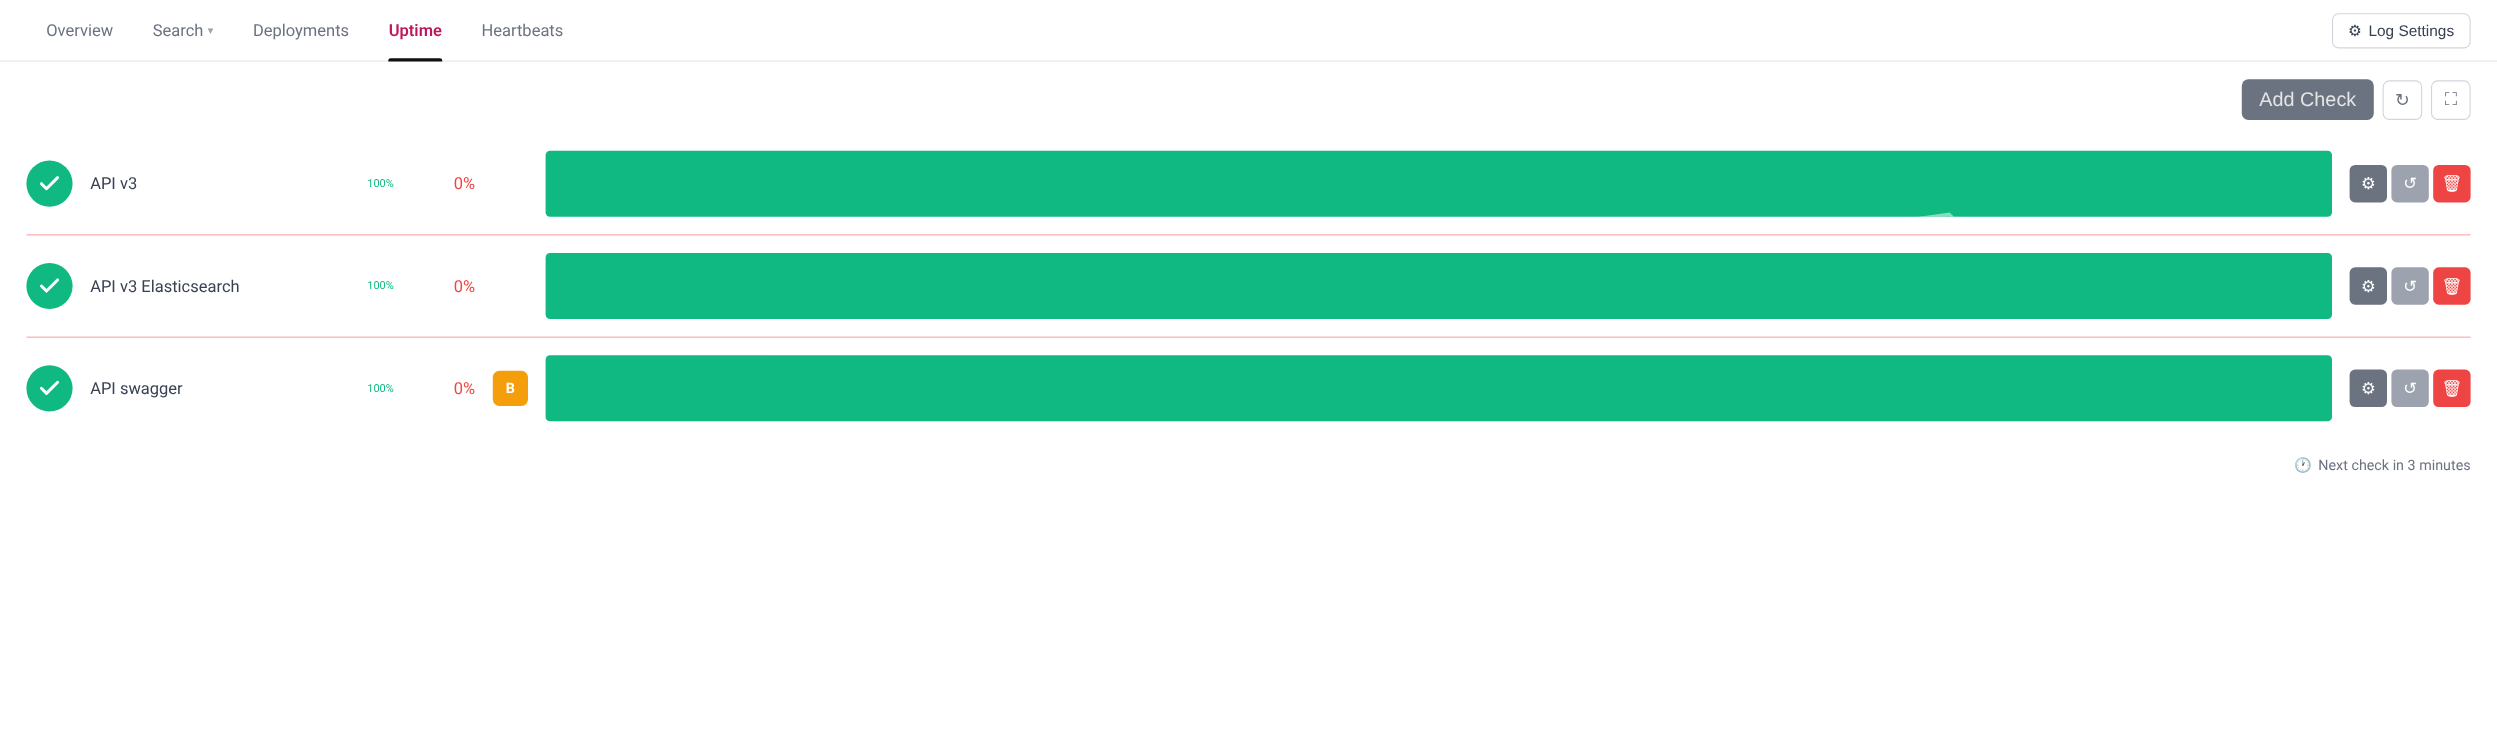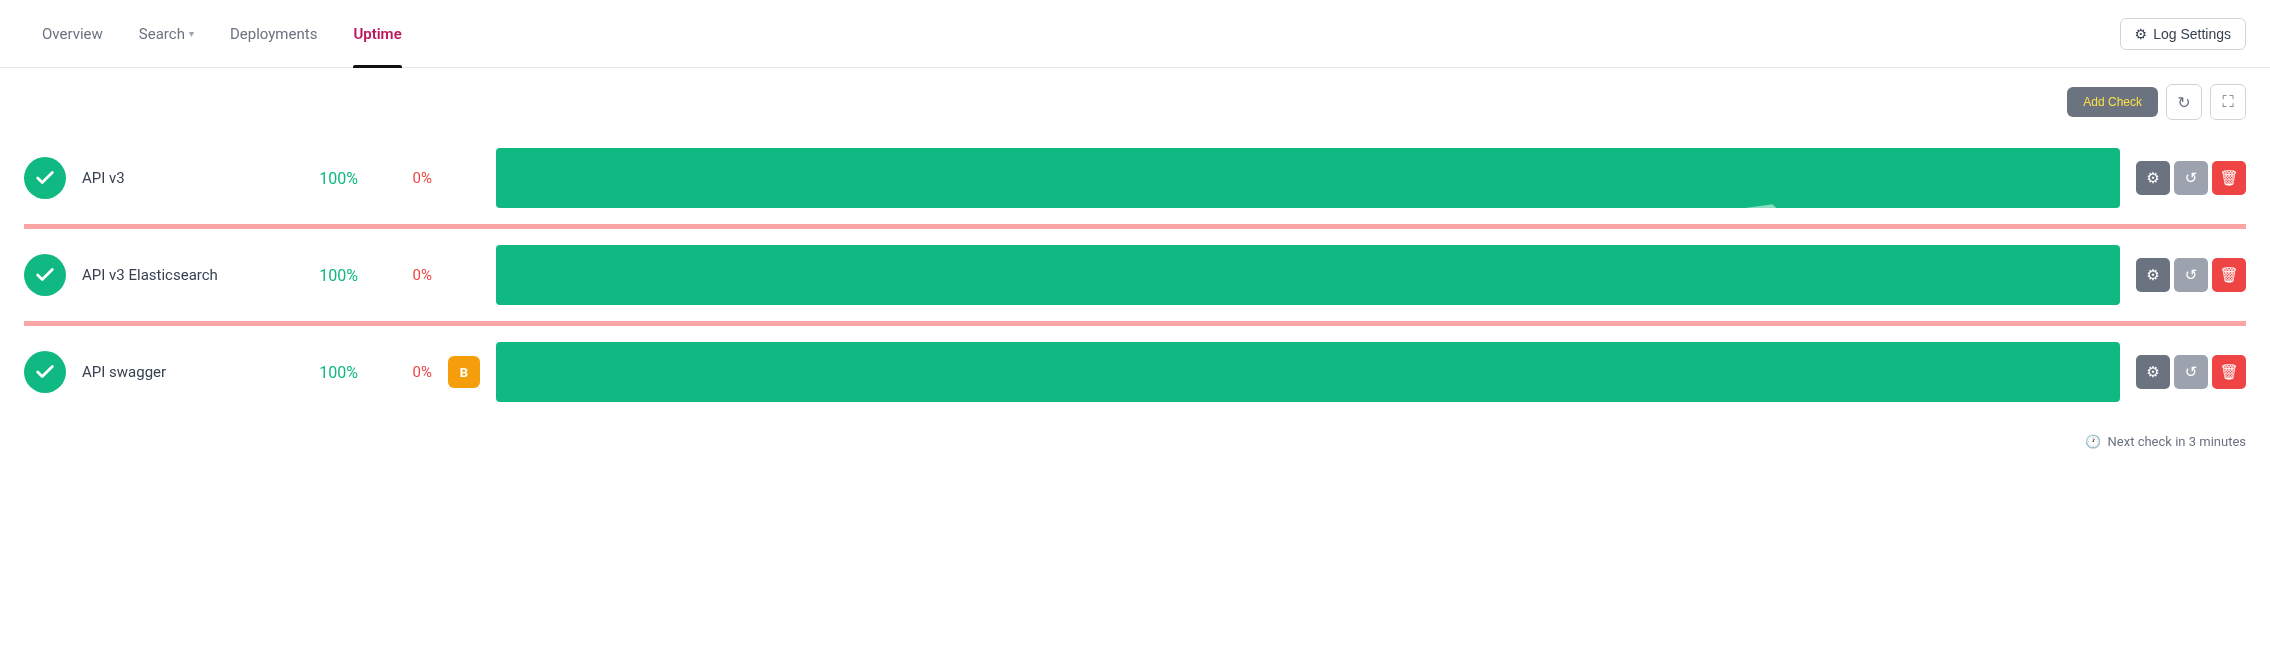--- a/index.html
+++ b/index.html
@@ -9,21 +9,21 @@
       color: #333;
       font-size: 14px;
     }
 
     
     .nav {
       display: flex;
       align-items: center;
       border-bottom: 1px solid #e5e7eb;
       padding: 0 24px;
-      height: 68px;
+      height: 56px;
       position: relative;
     }
     .nav-items {
       display: flex;
       align-items: center;
       gap: 0;
       height: 100%;
     }
     .nav-item {
       padding: 0 18px;
@@ -75,25 +75,25 @@
     
     .toolbar {
       display: flex;
       justify-content: flex-end;
       align-items: center;
       gap: 8px;
       padding: 16px 24px 12px;
     }
     .add-check-btn {
       background: #6b7280;
-      color: #fde047;
+      color: #e5e5e5;
       border: none;
       border-radius: 6px;
       padding: 8px 16px;
-      font-size: 12px;
+      font-size: 18px;
       cursor: pointer;
     }
     .icon-btn {
       width: 36px;
       height: 36px;
       border: 1px solid #d1d5db;
       border-radius: 6px;
       background: #fff;
       display: flex;
       align-items: center;
@@ -104,21 +104,21 @@
     }
 
     
     .monitor-list {
       padding: 0 24px;
     }
     .monitor-row {
       display: flex;
       align-items: center;
       padding: 16px 0;
-      border-bottom: 5px solid #fca5a5;
+      border-bottom: 1px solid #fca5a5;
       gap: 16px;
     }
     .monitor-row:last-child { border-bottom: none; }
 
     .status-icon {
       width: 42px;
       height: 42px;
       border-radius: 50%;
       background: #10b981;
       display: flex;
@@ -140,21 +140,21 @@
       width: 200px;
       flex-shrink: 0;
       font-size: 15px;
       color: #374151;
     }
 
     .uptime-pct {
       width: 60px;
       text-align: right;
       color: #10b981;
-      font-size: 16px;
+      font-size: 10px;
       flex-shrink: 0;
     }
     .downtime-pct {
       width: 50px;
       text-align: right;
       color: #ef4444;
       font-size: 15px;
       flex-shrink: 0;
       margin-left: 8px;
     }
@@ -231,20 +231,23 @@
     </a>
     <a class="nav-item">
       <span>Search</span>
       <span class="chevron">▾</span>
     </a>
     <a class="nav-item">
       <span>Deployments</span>
     </a>
     <a class="nav-item active">
       <span>Uptime</span>
+    </a>
+    <a class="nav-item">
+      <span>Heartbeats</span>
     </a>
   </div>
   <div class="nav-spacer"></div>
   <button class="log-settings-btn">
     <span>⚙</span>
     <span>Log Settings</span>
   </button>
 </nav>
 
 <div class="toolbar">

